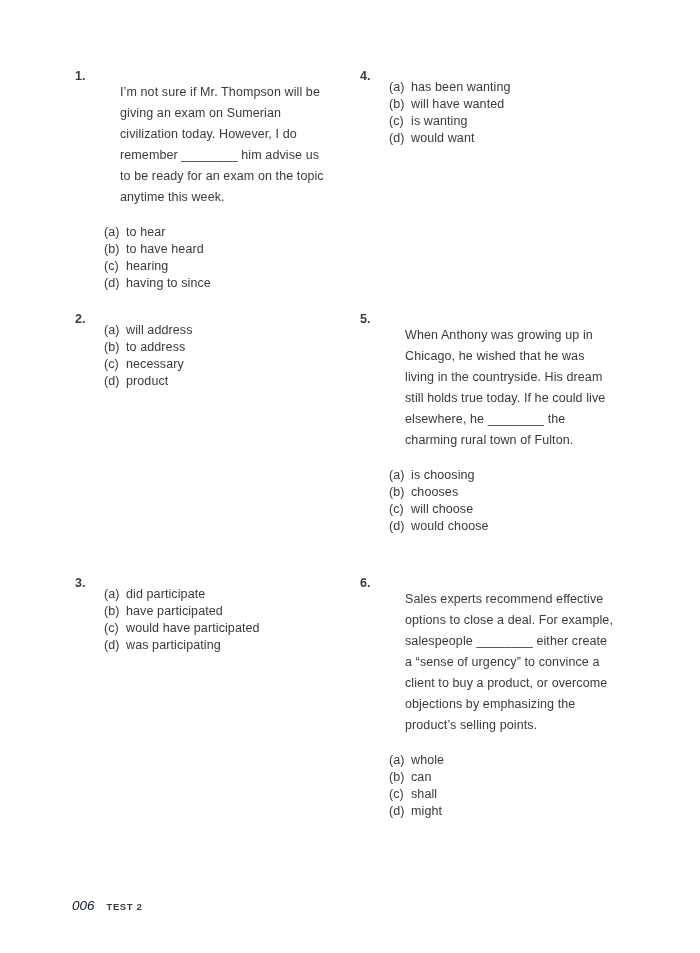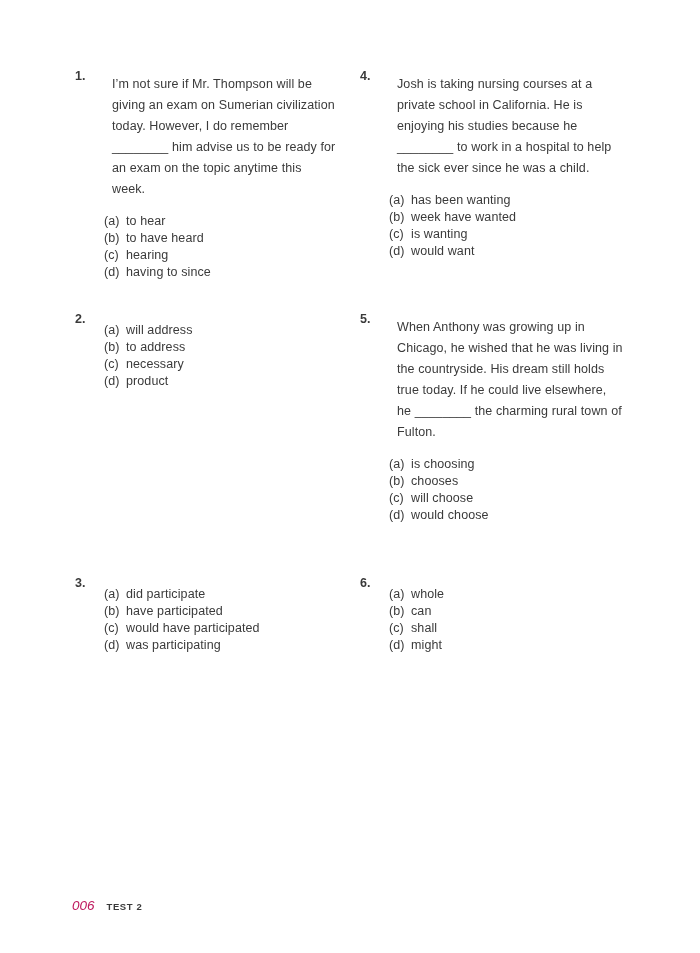--- a/index.html
+++ b/index.html
@@ -25,21 +25,21 @@
   .q.right { margin-left: 14px; }
   .qnum {
     width: 29px;
     flex: none;
     font-size: 12.5px;
     line-height: 21px;
     font-weight: bold;
   }
   .qbody { width: 242px; flex: none; }
   .qtext {
-    margin: 8px;
+    margin: 16px;
     font-size: 12.5px;
     line-height: 21px;
     letter-spacing: 0.1px;
   }
   .opts { margin-top: 13px; }
   .opt {
     display: flex;
     font-size: 12.5px;
     line-height: 17px;
     letter-spacing: 0.1px;
@@ -48,21 +48,21 @@
   .footer {
     position: absolute;
     left: 72px;
     top: 898px;
     display: flex;
     align-items: baseline;
   }
   .pagenum {
     font-style: italic;
     font-size: 13.5px;
-    color: #be185d;
+    color: #0f172a;
   }
   .testlabel {
     font-weight: bold;
     font-size: 9.5px;
     letter-spacing: 0.6px;
     margin-left: 12px;
     color: #3a3a3a;
   }
 </style>
 </head>
@@ -91,29 +91,28 @@
           <div class="opt">
             <span class="letter">(d)</span>
             <span class="otext">having to since</span>
           </div>
         </div>
       </div>
     </div>
     <div class="q right">
       <div class="qnum">4.</div>
       <div class="qbody">
-        <p class="qtext">Josh is taking nursing courses at a private school in California. He is enjoying his studies because he ________ to work in a hospital to help the sick ever since he was a child.</p>
         <div class="opts">
           <div class="opt">
             <span class="letter">(a)</span>
             <span class="otext">has been wanting</span>
           </div>
           <div class="opt">
             <span class="letter">(b)</span>
-            <span class="otext">week have wanted</span>
+            <span class="otext">will have wanted</span>
           </div>
           <div class="opt">
             <span class="letter">(c)</span>
             <span class="otext">is wanting</span>
           </div>
           <div class="opt">
             <span class="letter">(d)</span>
             <span class="otext">would want</span>
           </div>
         </div>
@@ -191,20 +190,21 @@
           <div class="opt">
             <span class="letter">(d)</span>
             <span class="otext">was participating</span>
           </div>
         </div>
       </div>
     </div>
     <div class="q right">
       <div class="qnum">6.</div>
       <div class="qbody">
+        <p class="qtext">Sales experts recommend effective options to close a deal. For example, salespeople ________ either create a “sense of urgency” to convince a client to buy a product, or overcome objections by emphasizing the product’s selling points.</p>
         <div class="opts">
           <div class="opt">
             <span class="letter">(a)</span>
             <span class="otext">whole</span>
           </div>
           <div class="opt">
             <span class="letter">(b)</span>
             <span class="otext">can</span>
           </div>
           <div class="opt">

